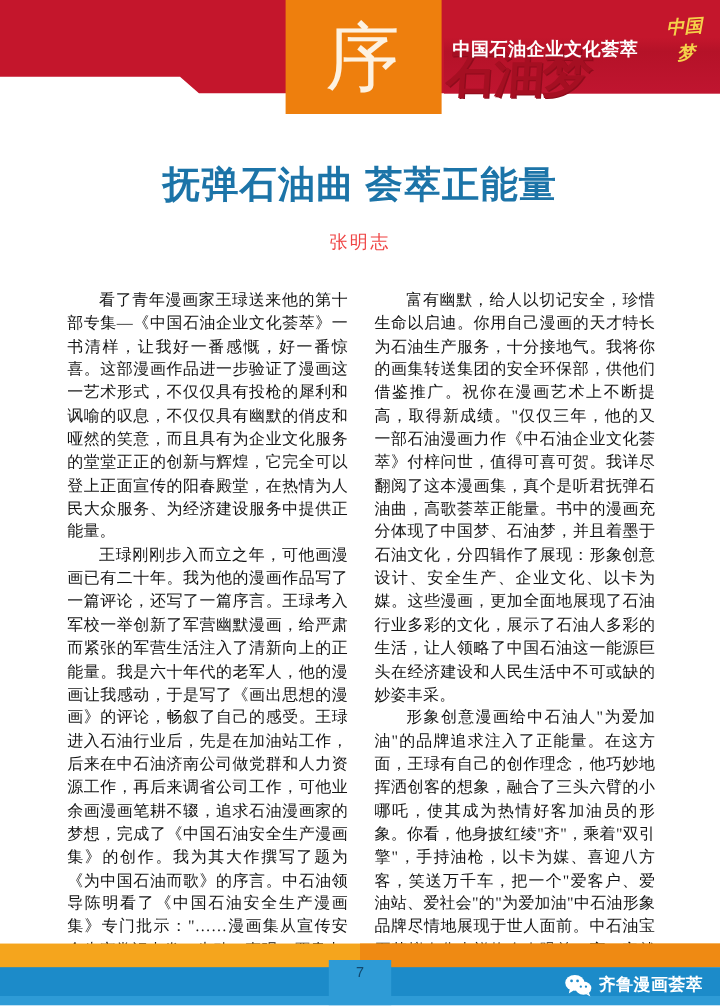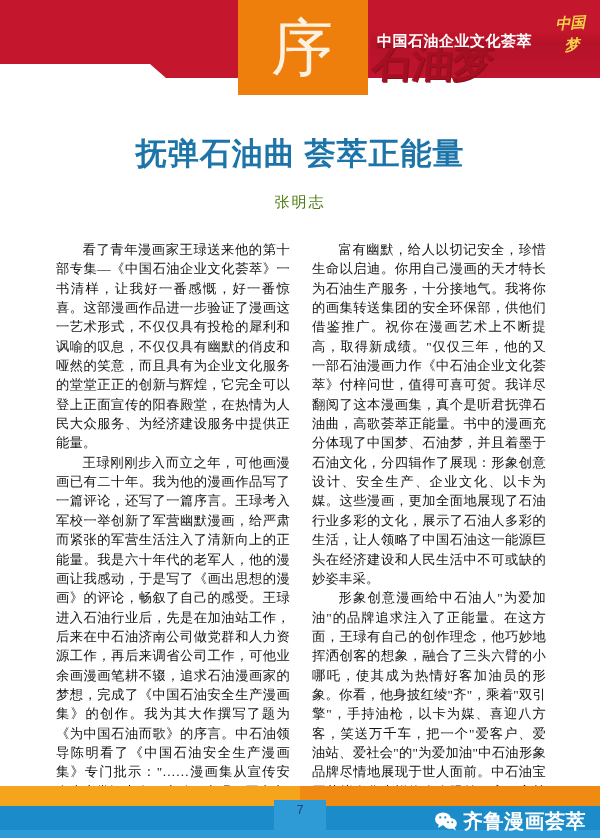--- a/index.html
+++ b/index.html
@@ -67,21 +67,21 @@
     text-align:center;
     font-family:Liberation Serif, serif;
     font-size:31px;font-weight:bold;
     color:#1c74a8;letter-spacing:1px;
     white-space:nowrap;
   }
   .byline{
     position:absolute;left:0;top:193px;width:600px;
     text-align:center;
     font-family:"Liberation Serif","DejaVu Serif",serif;
-    font-size:15px;color:#4d7c0f;letter-spacing:2px;
+    font-size:15px;color:#ef4444;letter-spacing:2px;
   }
 
   
   .columns{
     position:absolute;left:56px;top:240px;
     width:490px;height:556px;
     display:flex;gap:22px;
     overflow:hidden;
   }
   .col{
@@ -125,21 +125,21 @@
     display:flex;align-items:center;justify-content:center;
     font-family:"Liberation Sans","DejaVu Sans",sans-serif;
     font-size:12px;color:#11486e;font-weight:normal;
   }
   .wechat{
     position:absolute;right:14px;top:24px;height:22px;
     display:flex;align-items:center;gap:5px;
   }
   .wechat-label{
     font-family:"DejaVu Sans","Liberation Sans",sans-serif;
-    font-size:20px;font-weight:bold;color:#ffffff;letter-spacing:0.5px;
+    font-size:14px;font-weight:bold;color:#ffffff;letter-spacing:0.5px;
     white-space:nowrap;
   }
   .wechat-icon{display:block;}
 </style>
 </head>
 <body>
 
 <div class="header">
   <div class="hdr-red"></div>
   <div class="hdr-red-sheen"></div>

